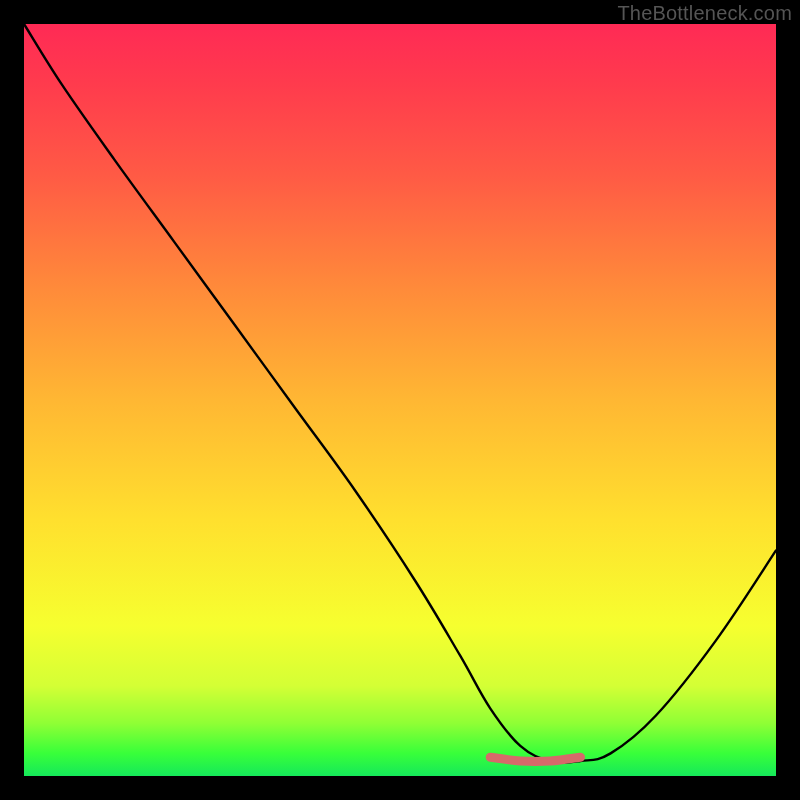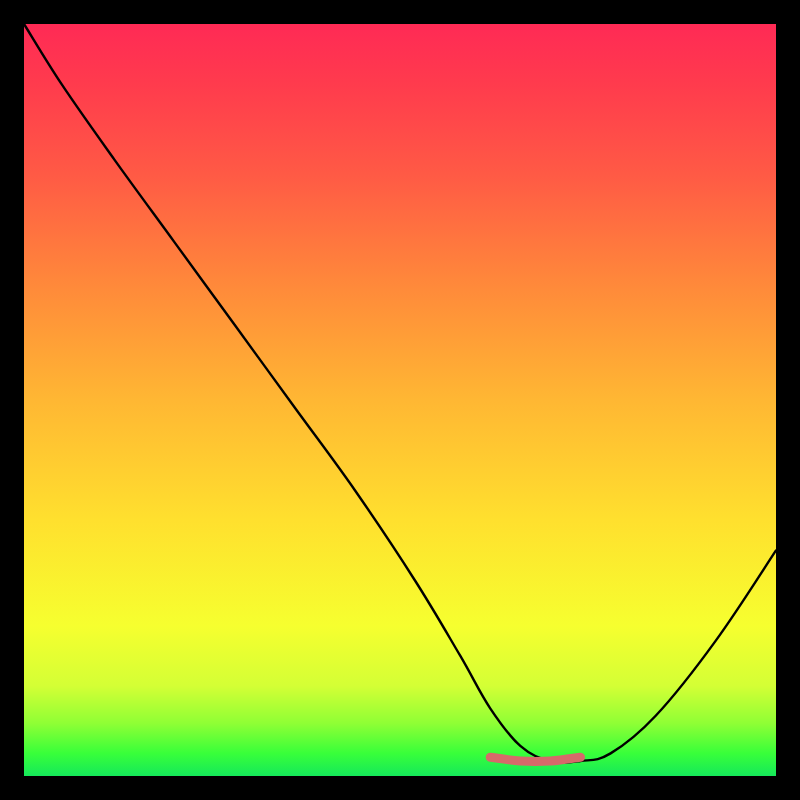--- a/index.html
+++ b/index.html
@@ -65,14 +65,15 @@
 
   <div class="plot-area">
 
     <svg class="curve" viewBox="0 0 752 752" preserveAspectRatio="none">
       <path id="main-curve" fill="none" stroke="#000000" stroke-width="2.4" stroke-linecap="round" stroke-linejoin="round" d="M 0.0 0.0 C 6.8 10.8, 21.4 35.8, 37.6 60.2 C 53.8 84.5, 69.9 106.9, 90.2 135.4 C 110.5 163.8, 128.7 188.3, 150.4 218.1 C 172.1 247.9, 188.9 271.0, 210.6 300.8 C 232.2 330.6, 249.1 353.7, 270.7 383.5 C 292.4 413.3, 309.2 435.1, 330.9 466.2 C 352.5 497.4, 372.1 526.7, 391.0 556.5 C 410.0 586.3, 422.6 608.7, 436.2 631.7 C 449.7 654.7, 455.4 668.1, 466.2 684.3 C 477.1 700.6, 485.5 712.4, 496.3 721.9 C 507.1 731.4, 515.6 734.3, 526.4 737.0 C 537.2 739.7, 545.7 738.3, 556.5 737.0 C 567.3 735.6, 573.0 737.6, 586.6 729.4 C 600.1 721.3, 612.7 712.1, 631.7 691.8 C 650.6 671.5, 670.2 646.4, 691.8 616.6 C 713.5 586.9, 741.2 542.6, 752.0 526.4"></path>
       <path id="highlight-curve" fill="none" stroke="#d66a6a" stroke-width="9" stroke-linecap="round" stroke-linejoin="round" d="M 466.2 733.2 C 471.7 733.9, 485.5 736.3, 496.3 737.0 C 507.1 737.6, 515.6 737.6, 526.4 737.0 C 537.2 736.3, 551.1 733.9, 556.5 733.2"></path>
     </svg>
 
   </div>
 
+  <div class="watermark">TheBottleneck.com</div>
 
 </div>
 
 </body></html>

